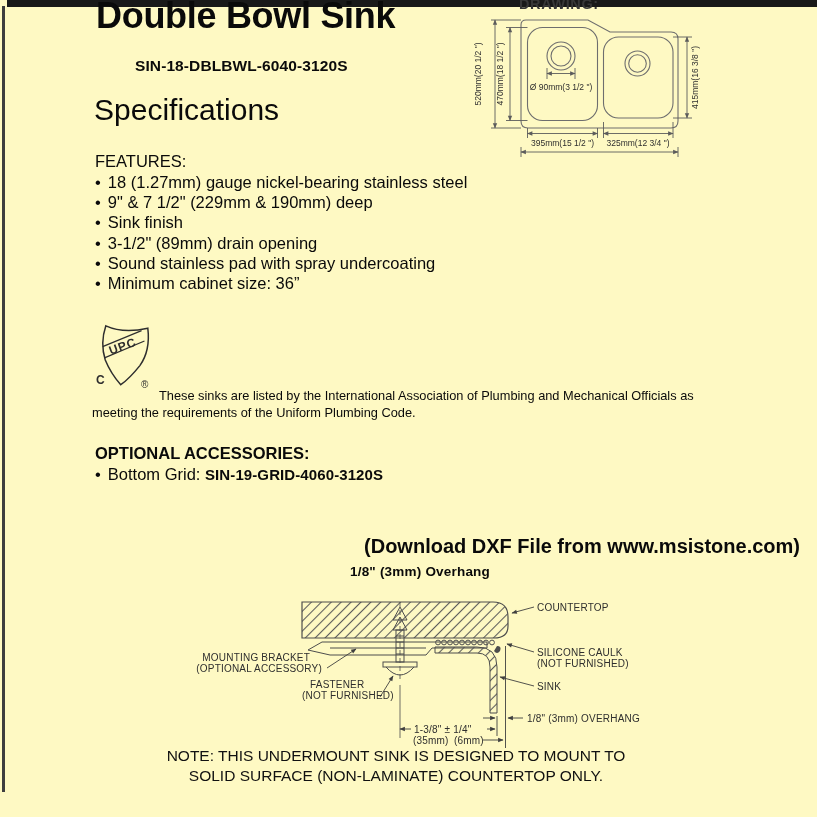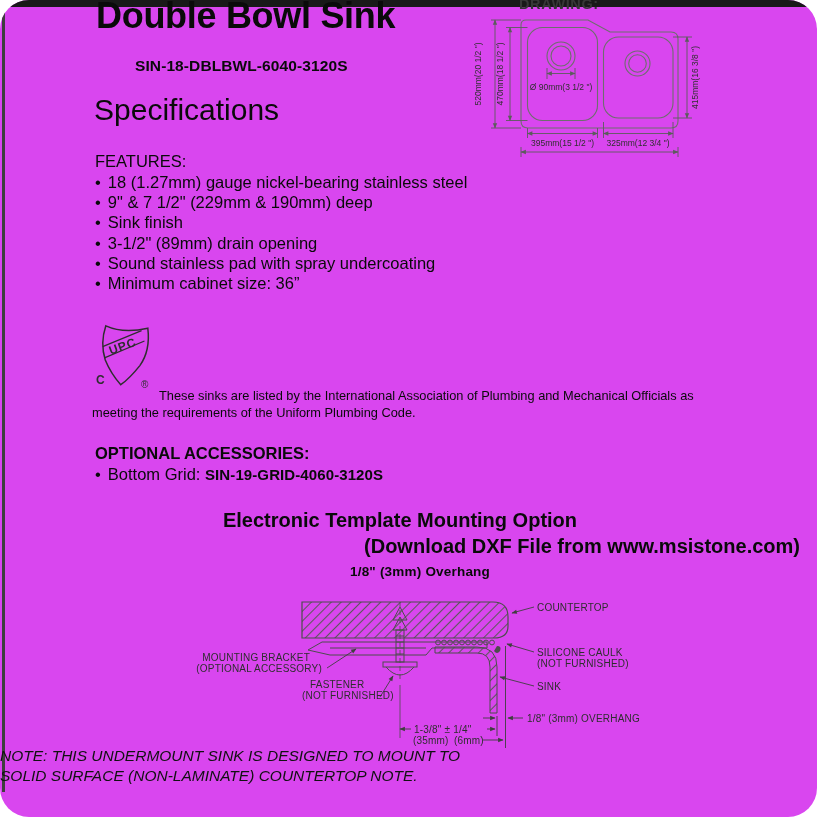--- a/index.html
+++ b/index.html
@@ -1,17 +1,17 @@
 <!DOCTYPE html>
 <html><head>
 <meta charset="utf-8">
 <style>
   html,body{margin:0;padding:0;background:#fff;}
-  .page{position:relative;width:817px;height:817px;background:#d946ef;overflow:hidden;
-        font-family:"Liberation Sans", sans-serif;color:#0a0a0a;border-radius:29px;}
+  .page{position:relative;width:817px;height:817px;background:#fef9c3;overflow:hidden;
+        font-family:"Liberation Sans", sans-serif;color:#0a0a0a;}
   .top-bar{position:absolute;left:7px;top:0;width:810px;height:7px;background:#191919;}
   .left-line{position:absolute;left:2px;top:6px;width:3px;height:786px;background:#3e3e3e;}
 
   .title{position:absolute;left:96px;top:-4px;margin:0;font-size:36px;font-weight:700;
          letter-spacing:-0.3px;line-height:1.1;white-space:nowrap;}
   .model{position:absolute;left:97px;top:57px;font-size:15.5px;font-weight:700;letter-spacing:0.1px;margin-left:38px;}
   .specs{position:absolute;left:94px;top:93px;font-size:30px;line-height:34px;}
 
   .drawing-label{position:absolute;left:519px;top:-4px;font-size:14.5px;font-weight:700;
                  color:#373737;letter-spacing:0.6px;}
@@ -34,21 +34,21 @@
   .acc-item b{font-size:15px;letter-spacing:0.1px;}
 
   .mount-title{position:absolute;left:0;top:509px;width:800px;text-align:center;
                font-size:20px;font-weight:700;}
   .mount-title2{position:absolute;left:0;top:535px;width:800px;text-align:right;
                 font-size:20px;font-weight:700;}
   .diagram-caption{position:absolute;left:180px;top:564px;width:480px;text-align:center;
                    font-size:13.5px;font-weight:700;letter-spacing:0.2px;}
   .mount-diagram{position:absolute;left:180px;top:590px;}
 
-  .note{position:absolute;left:0;top:746px;width:792px;font-style:italic;
+  .note{position:absolute;left:0;top:746px;width:792px;text-align:center;
         font-size:15.5px;line-height:20px;color:#111;}
   .note .nl{display:block;}
 </style>
 </head>
 <body>
 
 <div class="page">
   <div class="top-bar"></div>
   <div class="left-line"></div>
 
@@ -128,21 +128,20 @@
   </svg>
 
   <div class="cert-text">
     <span class="l1">These sinks are listed by the International Association of Plumbing and Mechanical Officials as</span>
     <span class="l2">meeting the requirements of the Uniform Plumbing Code.</span>
   </div>
 
   <div class="acc-head">OPTIONAL ACCESSORIES:</div>
   <div class="acc-item"><span class="bullet">•</span><span>Bottom Grid: </span><b>SIN-19-GRID-4060-3120S</b></div>
 
-  <div class="mount-title">Electronic Template Mounting Option</div>
   <div class="mount-title2">(Download DXF File from www.msistone.com)</div>
   <div class="diagram-caption">1/8" (3mm) Overhang</div>
 
   <svg class="mount-diagram" width="490" height="162" viewBox="0 0 490 162">
     <defs>
       <marker id="ma" viewBox="0 0 10 10" refX="9" refY="5" markerWidth="8" markerHeight="6" orient="auto-start-reverse">
         <path d="M0,1 L10,5 L0,9 Z" fill="#3f3f3f"></path>
       </marker>
       <pattern id="hatch" width="7" height="7" patternUnits="userSpaceOnUse" patternTransform="rotate(45)">
         <line x1="3.5" y1="0" x2="3.5" y2="7" stroke="#5a5a5a" stroke-width="1.1"></line>
@@ -212,15 +211,15 @@
       <text x="130" y="98">FASTENER</text>
       <text x="122" y="109">(NOT FURNISHED)</text>
       <text x="234" y="143">1-3/8" ± 1/4"</text>
       <text x="233" y="154">(35mm)</text>
       <text x="274" y="154">(6mm)</text>
     </g>
   </svg>
 
   <div class="note">
     <span class="nl">NOTE: THIS UNDERMOUNT SINK IS DESIGNED TO MOUNT TO</span>
-    <span class="nl">SOLID SURFACE (NON-LAMINATE) COUNTERTOP NOTE.</span>
+    <span class="nl">SOLID SURFACE (NON-LAMINATE) COUNTERTOP ONLY.</span>
   </div>
 </div>
 
 </body></html>

